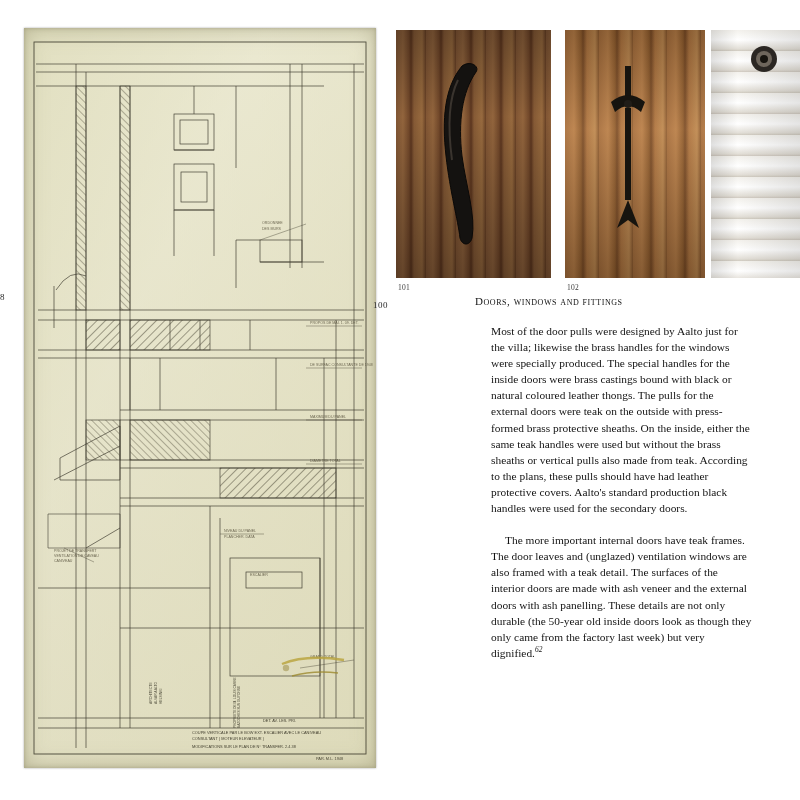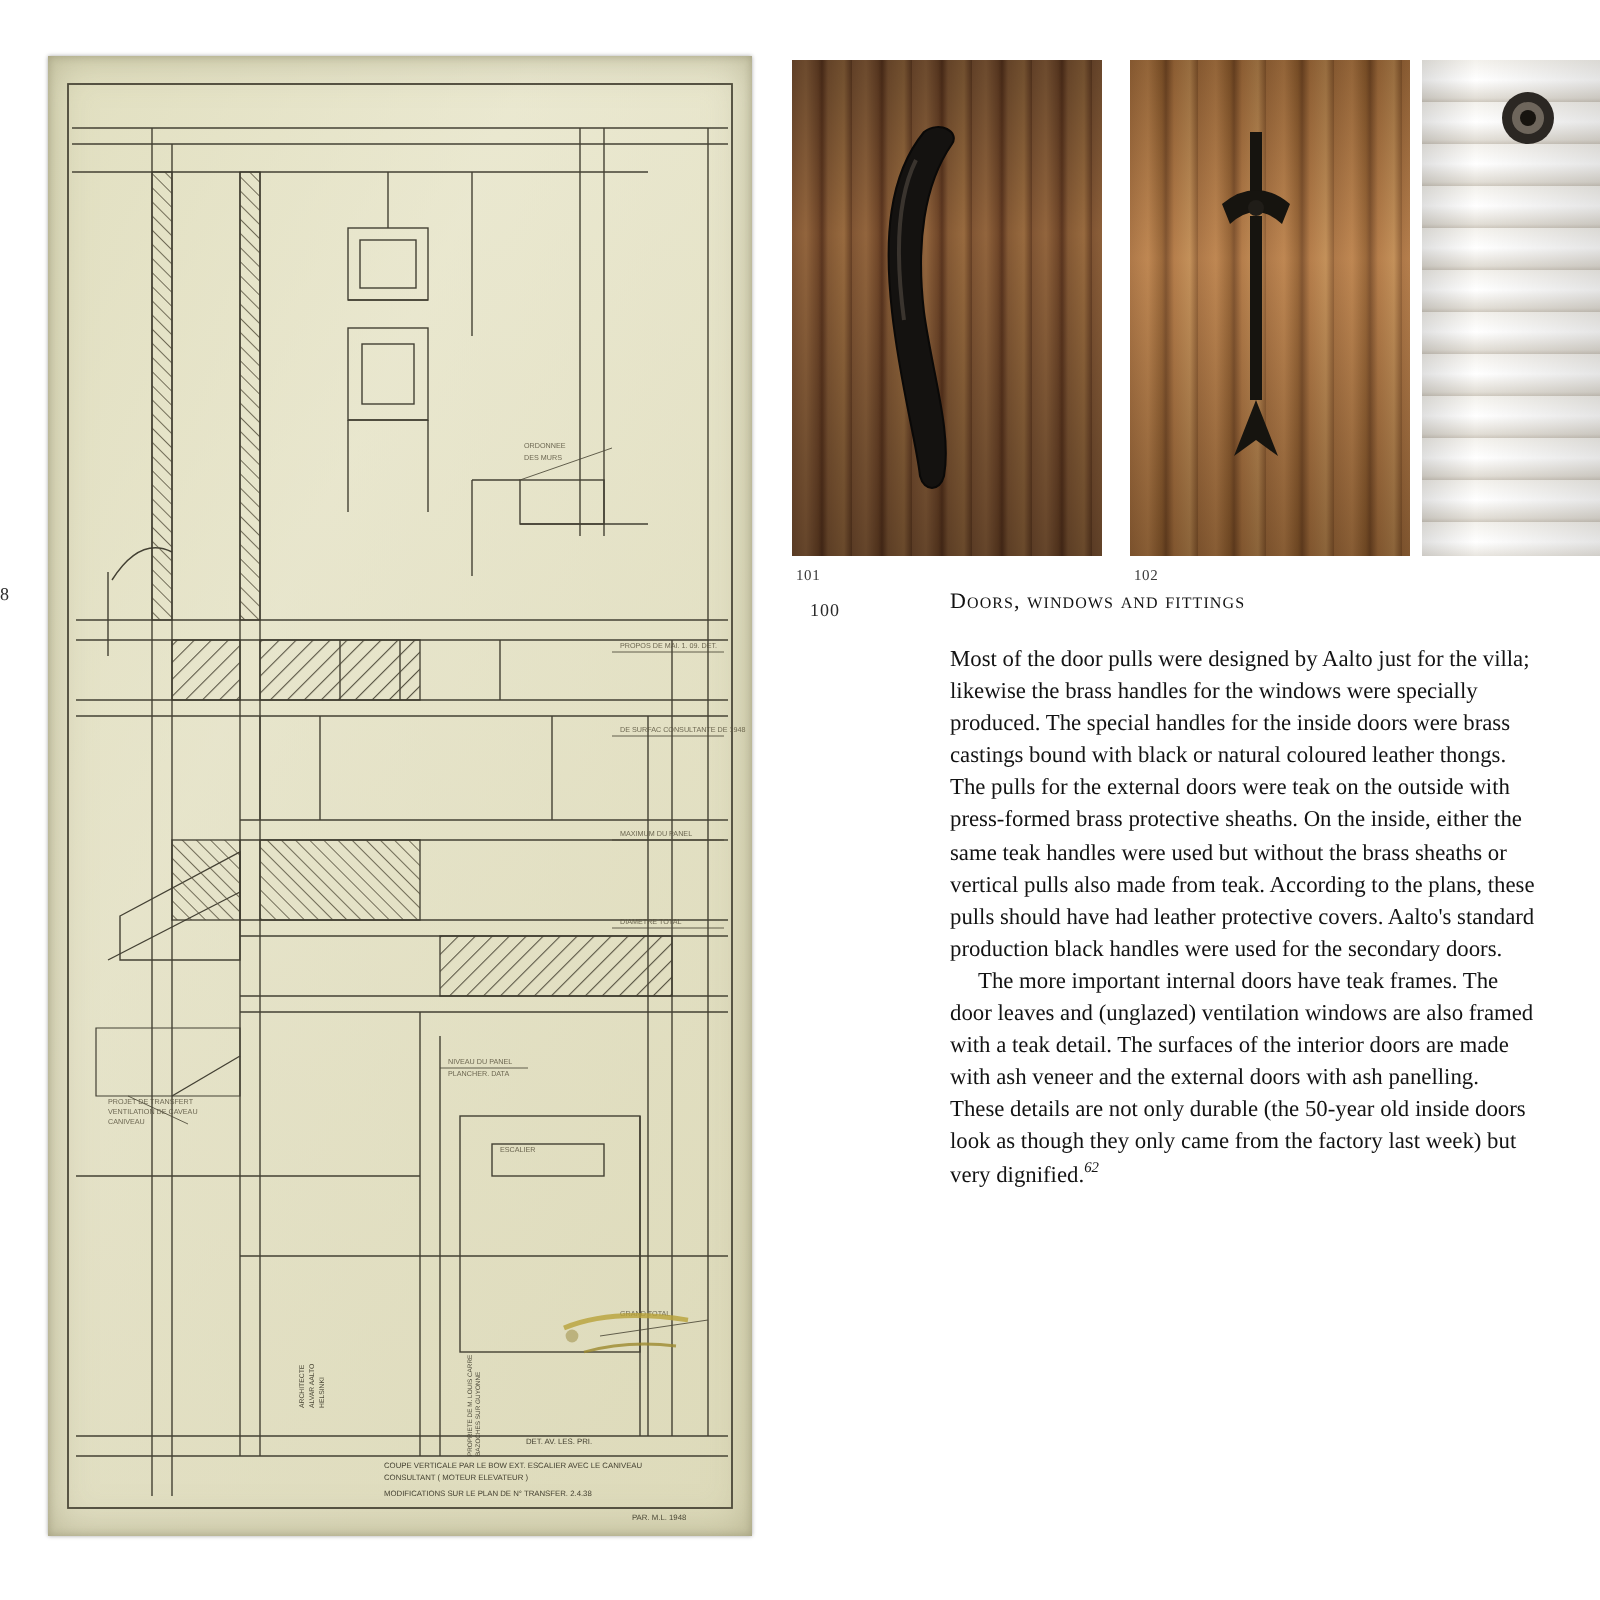--- a/index.html
+++ b/index.html
@@ -45,21 +45,21 @@
 
   
   .folio {
     position: absolute;
     font-family: "Liberation Serif", serif;
     font-size: 9px;
     color: #2a2a2a;
     letter-spacing: 0.5px;
   }
   .folio-left { left: 0px; top: 292px; }
-  .folio-right { left: 373px; top: 300px; margin-left: 32px; }
+  .folio-right { left: 373px; top: 300px; }
 
   
   .right-col {
     position: absolute;
     left: 396px;
     top: 0px;
     width: 404px;
     height: 800px;
   }
 
@@ -162,21 +162,21 @@
     letter-spacing: 0.55px;
     color: #111;
     margin: 0 0 15px 0;
     font-weight: normal;
   }
   .body-p {
     font-family: "Liberation Serif", serif;
     font-size: 11.4px;
     line-height: 16.1px;
     color: #131313;
-    margin: 0;
+    margin: 16px;
     text-align: left;
   }
   .body-p + .body-p { text-indent: 14px; }
   sup { font-size: 7.4px; vertical-align: super; line-height: 0; font-style: italic; }
 </style>
 </head>
 <body>
 
 <div class="page">
 

